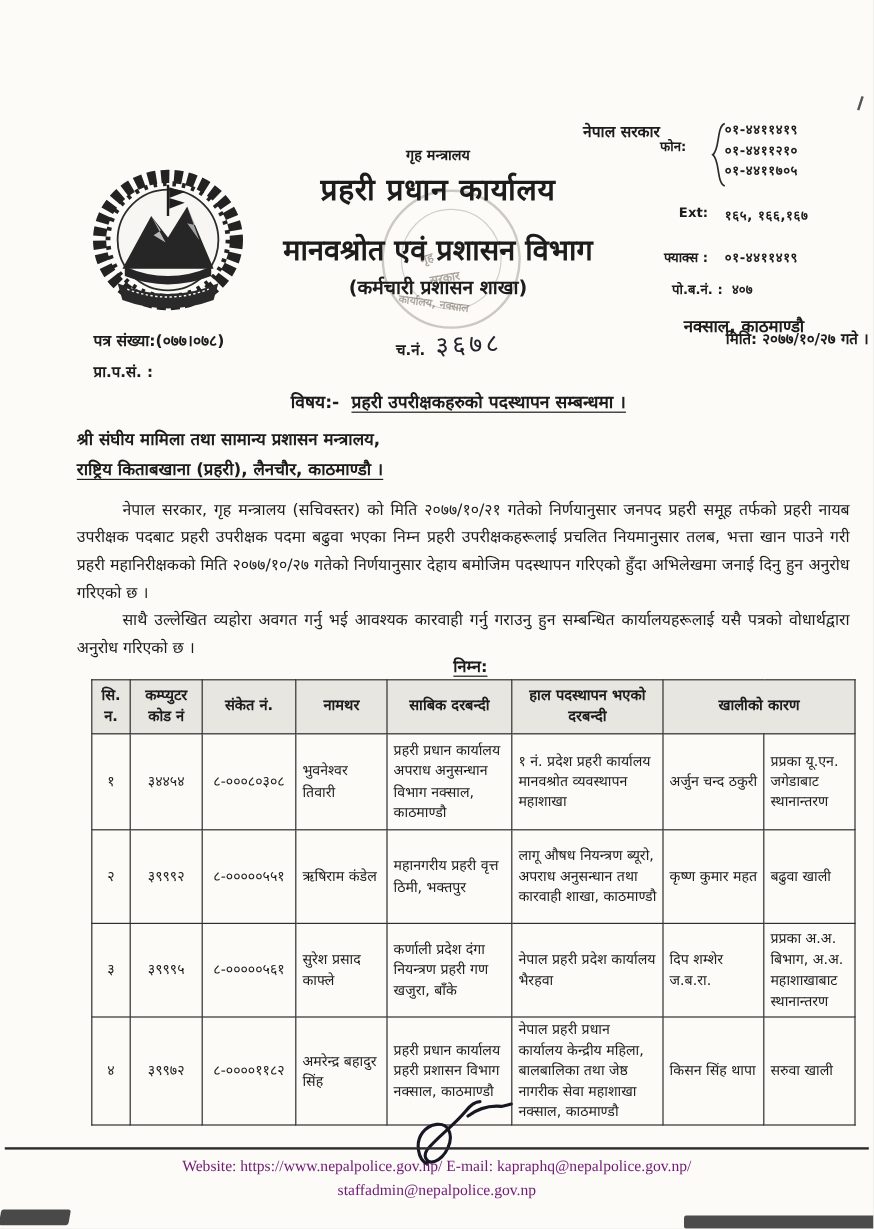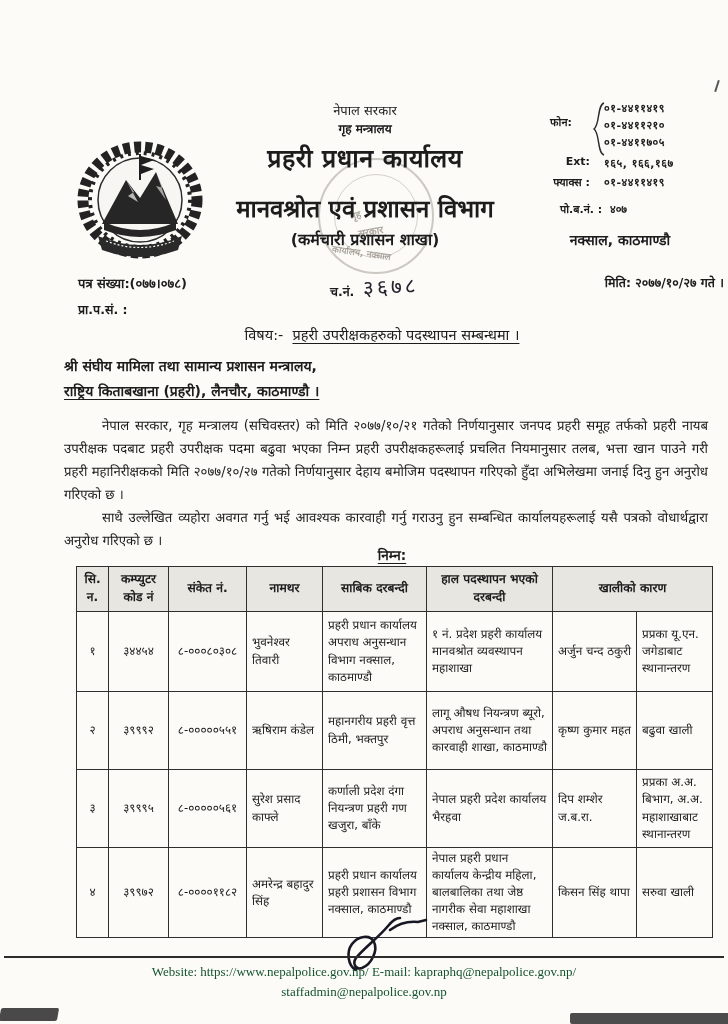--- a/index.html
+++ b/index.html
@@ -7,57 +7,57 @@
   .page {
     position:relative; width:728px; height:1024px; margin:0 auto;
     background:#fcfbf8; color:#1c1c1c;
     font-family:"DejaVu Sans", sans-serif;
     overflow:hidden;
   }
   
   .emblem { position:absolute; left:76px; top:138px; width:128px; height:132px; }
   
   .hdr { position:absolute; left:180px; top:103px; width:370px; text-align:center; line-height:1.25; }
-  .hdr .gov   { font-size:13px; font-weight:normal; }
+  .hdr .gov   { font-size:13px; font-weight:bold;text-align:right; }
   .hdr .min   { font-size:12px; font-weight:bold; margin-top:3px; }
   .hdr .off   { font-size:25px; font-weight:bold; margin-top:6px; letter-spacing:.5px; }
   .hdr .dep   { font-size:24px; font-weight:bold; margin-top:19px; }
   .hdr .brn   { font-size:16px; font-weight:bold; margin-top:6px; }
   
   .stamp { position:absolute; left:318px; top:158px; width:116px; height:116px;
            border:2px solid rgba(115,105,95,.35); border-radius:50%;
            color:rgba(110,100,90,.55); font-size:10px; font-weight:bold; pointer-events:none; }
   .stamp .in { position:absolute; left:14px; top:14px; right:14px; bottom:14px;
                border:1px solid rgba(115,105,95,.3); border-radius:50%; }
   .stamp span { position:absolute; white-space:nowrap; }
   .stamp .s1 { left:30px; top:48px; transform:rotate(-18deg); }
   .stamp .s2 { left:38px; top:64px; transform:rotate(-10deg); }
   .stamp .s3 { left:12px; top:86px; transform:rotate(8deg); font-size:9px; }
   
   .contact { position:absolute; right:6px; top:100px; width:190px; font-size:11px; font-weight:bold; }
   .ph-row { display:flex; }
   .ph-lab { width:58px; text-align:center; padding-top:14px; }
   .brace { width:14px; position:relative; }
   .ph-nums div { line-height:17px; letter-spacing:.5px; }
-  .c-row { display:flex; margin-top:4px; }
+  .c-row { display:flex; margin-top:20px; }
   .c-row .lab { width:58px; text-align:right; }
   .c-row .val { margin-left:14px; letter-spacing:.5px; }
   .po   { margin-top:12px; margin-left:28px; }
   .addr { margin-top:14px; font-size:14px; text-align:center; width:176px; }
   
   .meta-letterno { position:absolute; left:78px;  top:274px; font-size:13px; font-weight:bold; }
   .meta-chn      { position:absolute; left:330px; top:274px; font-size:12.5px; font-weight:bold; }
   .meta-chn .hand{ display:inline-block; font-size:21px; font-weight:normal;
                    transform:rotate(-3deg) translateY(-2px); letter-spacing:3px;
                    font-family:"DejaVu Serif", serif; color:#24242e; }
   .meta-date     { position:absolute; right:4px;  top:274px; font-size:12.5px; font-weight:bold;padding-left:13px; }
   .meta-ref      { position:absolute; left:78px;  top:301px; font-size:12.5px; font-weight:bold; }
   
   .subject { position:absolute; left:0; top:324px; width:100%; text-align:center;
-             font-size:14.5px; font-weight:normal;padding-left:36px; }
+             font-size:14.5px; font-weight:bold;padding-left:36px; }
   .subject .u { text-decoration:underline; text-underline-offset:3px; }
   .to1 { position:absolute; left:64px; top:356px; font-size:14px; font-weight:bold; }
   .to2 { position:absolute; left:64px; top:381px; font-size:14px; font-weight:bold;
          text-decoration:underline; text-underline-offset:3px; }
   
   .para { position:absolute; left:64px; width:644px; font-size:13.2px;
           line-height:23px; text-align:justify; }
   .p1 { top:414px; text-indent:38px; }
   .p2 { top:506px; text-indent:38px; }
   .nimna { position:absolute; left:0; top:546px; width:100%; text-align:center;
@@ -71,21 +71,21 @@
   .roster tr:nth-child(1) { height:45px; }
   .roster tr:nth-child(2) { height:80px; }
   .roster tr:nth-child(3) { height:78px; }
   .roster tr:nth-child(4) { height:78px; }
   .roster tr:nth-child(5) { height:88px; }
   .roster td.c { text-align:center; }
   
   .sig { position:absolute; left:342px; top:912px; }
   .f-line { position:absolute; left:4px; right:4px; top:956px; border-top:2px solid #2c2c2c; }
   .f-txt { position:absolute; left:0; top:962px; width:100%; text-align:center;
-           font-family:"Liberation Serif", serif; font-size:13px; color:#14532d; line-height:1.55; }
+           font-family:"Liberation Serif", serif; font-size:13px; color:#701a75; line-height:1.55; }
   
   .mark-bl { position:absolute; left:0; bottom:3px; width:58px; height:13px;
              background:#353535; transform:skewX(-10deg); border-radius:2px; opacity:.9; }
   .mark-br { position:absolute; right:0; bottom:0; width:158px; height:11px;
              background:#383838; border-radius:2px 0 0 2px; opacity:.9; }
   .mark-tr { position:absolute; right:10px; top:80px; width:2px; height:12px;
              background:#555; transform:rotate(18deg); }
 </style>
 </head>
 <body>

